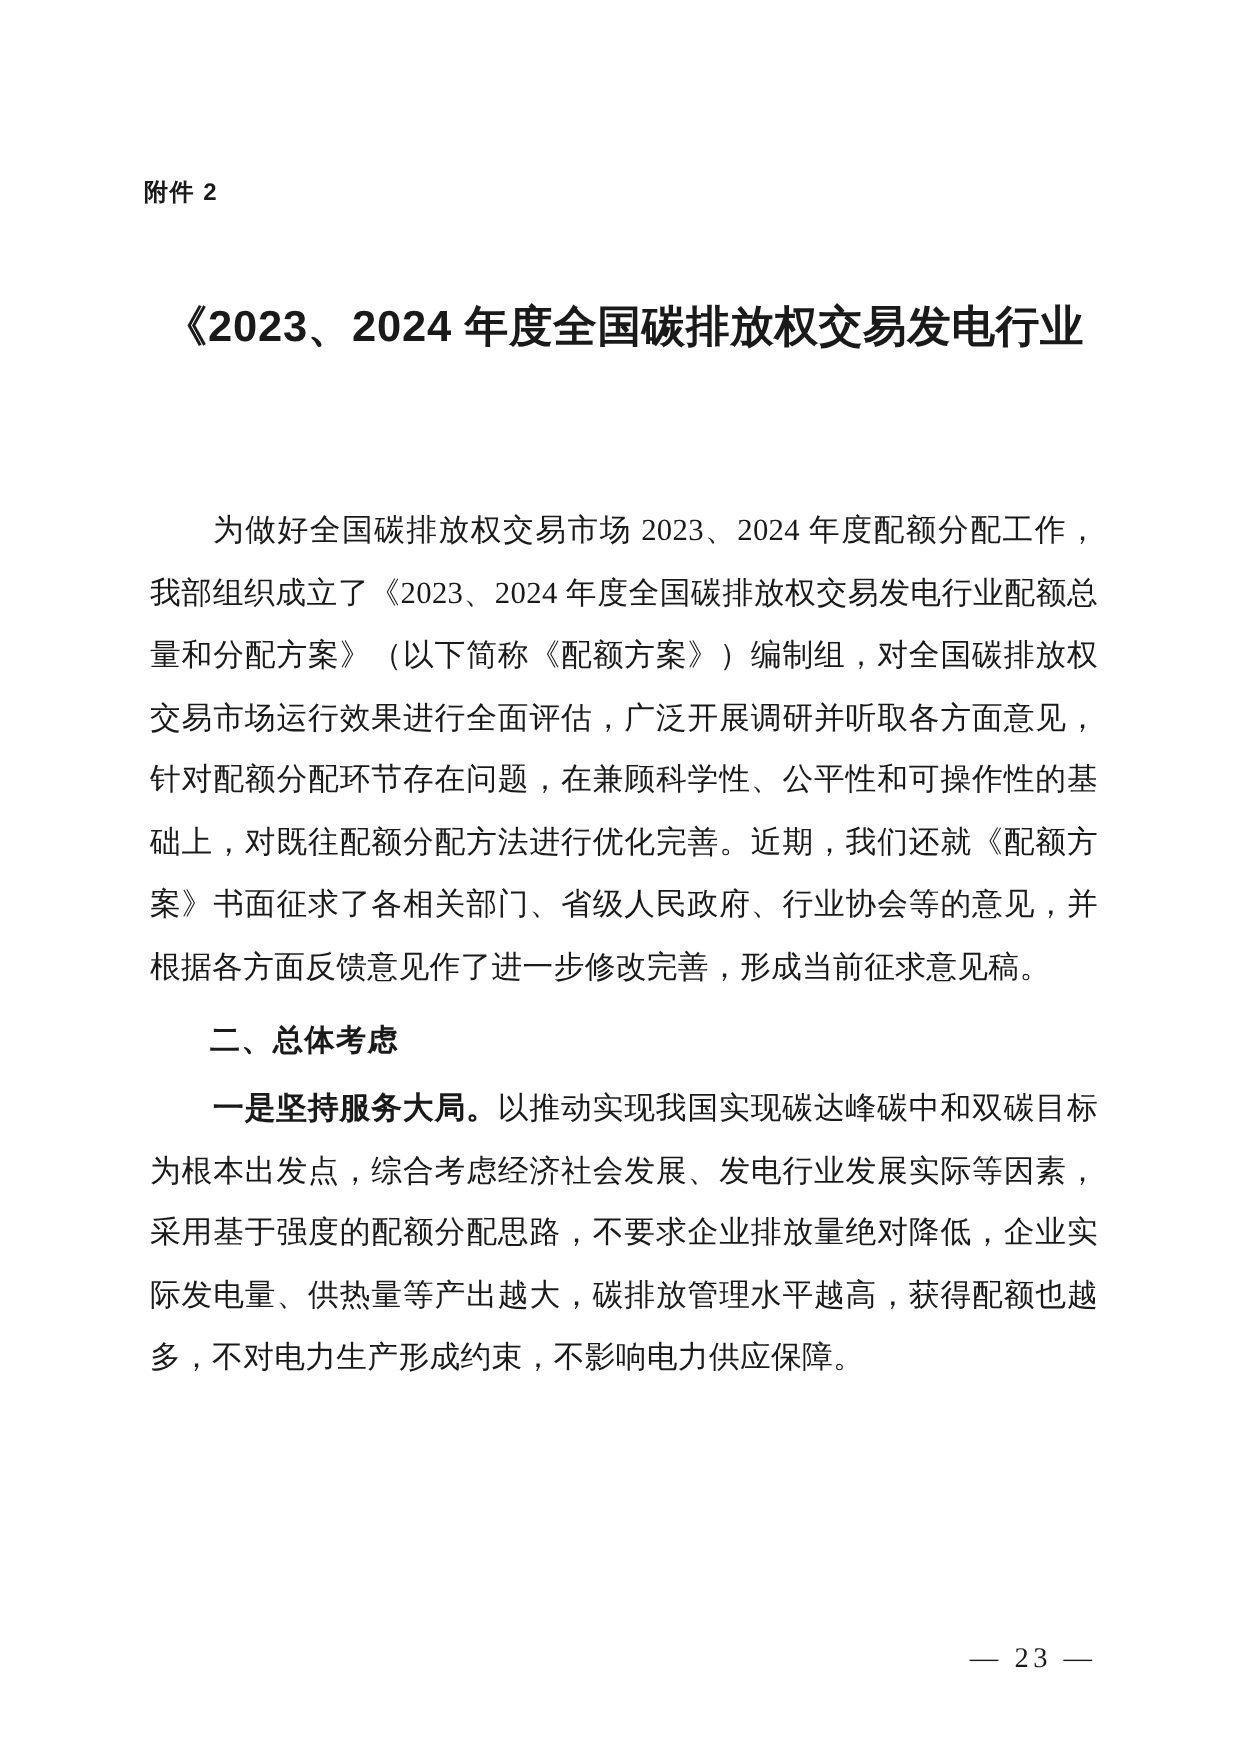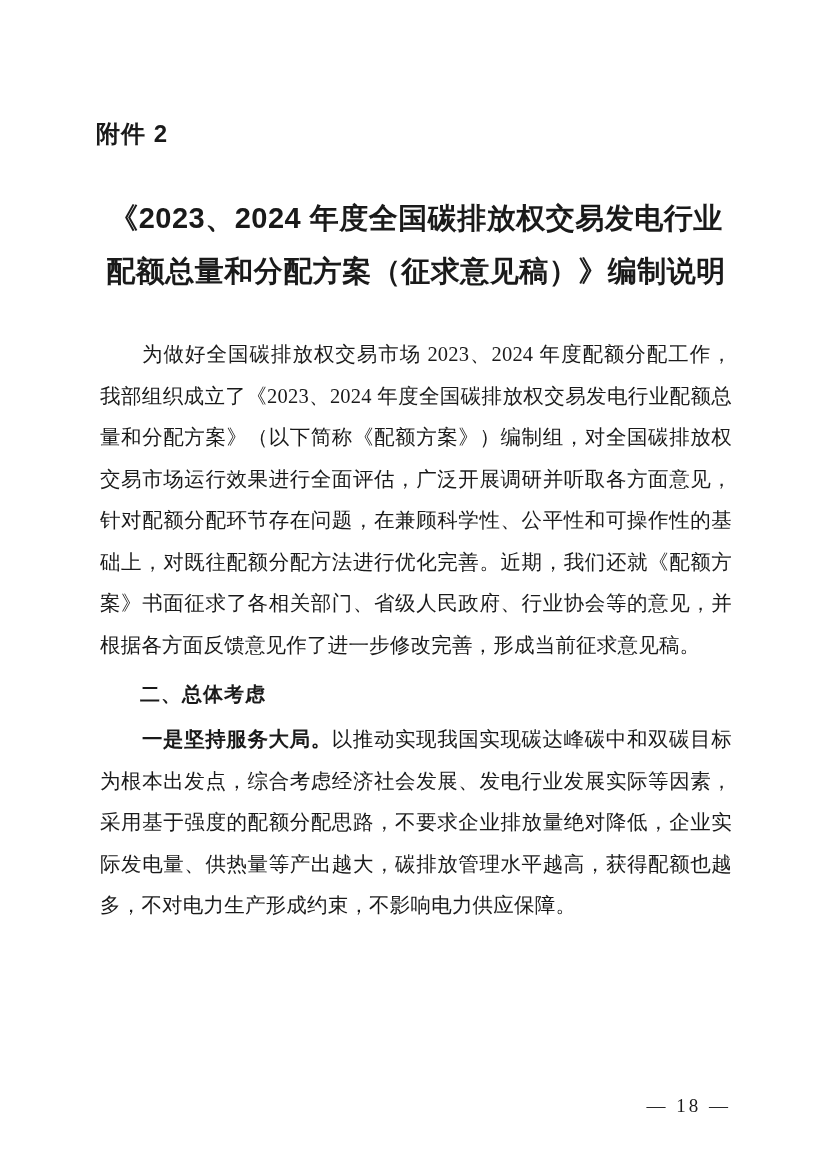--- a/index.html
+++ b/index.html
@@ -17,21 +17,21 @@
   }
   .page {
     position: absolute;
     inset: 0;
     padding: 0;
   }
   .attachment-label {
     position: absolute;
     left: 96px;
     top: 118px;
-    font-size: 24px;
+    font-size: 16px;
     font-weight: bold;
     letter-spacing: 1px;
     font-family: "Liberation Sans", "DejaVu Sans", sans-serif;
   }
   .doc-title {
     position: absolute;
     left: 96px;
     top: 192px;
     width: 640px;
     text-align: center;
@@ -86,33 +86,32 @@
 </style>
 </head>
 <body>
 
 <div class="page">
 
   <div class="attachment-label">附件 2</div>
 
   <div class="doc-title">
     <span class="line">《2023、2024 年度全国碳排放权交易发电行业</span>
-    <span class="line">配额总量和分配方案（征求意见稿）》编制说明</span>
   </div>
 
   <div class="body-area">
 
     <div class="section">
       <p class="para"><span>为做好全国碳排放权交易市场 2023、2024 年度配额分配工作，我部组织成立了《2023、2024 年度全国碳排放权交易发电行业配额总量和分配方案》（以下简称《配额方案》）编制组，对全国碳排放权交易市场运行效果进行全面评估，广泛开展调研并听取各方面意见，针对配额分配环节存在问题，在兼顾科学性、公平性和可操作性的基础上，对既往配额分配方法进行优化完善。近期，我们还就《配额方案》书面征求了各相关部门、省级人民政府、行业协会等的意见，并根据各方面反馈意见作了进一步修改完善，形成当前征求意见稿。</span></p>
     </div>
 
     <div class="gap-small"></div>
 
     <div class="section">
       <h2 class="section-heading">二、总体考虑</h2>
       <p class="para"><span class="lead">一是坚持服务大局。</span><span>以推动实现我国实现碳达峰碳中和双碳目标为根本出发点，综合考虑经济社会发展、发电行业发展实际等因素，采用基于强度的配额分配思路，不要求企业排放量绝对降低，企业实际发电量、供热量等产出越大，碳排放管理水平越高，获得配额也越多，不对电力生产形成约束，不影响电力供应保障。</span></p>
     </div>
 
   </div>
 
-  <div class="page-number">— 18 —</div>
+  <div class="page-number">— 23 —</div>
 
 </div>
 
 </body></html>

